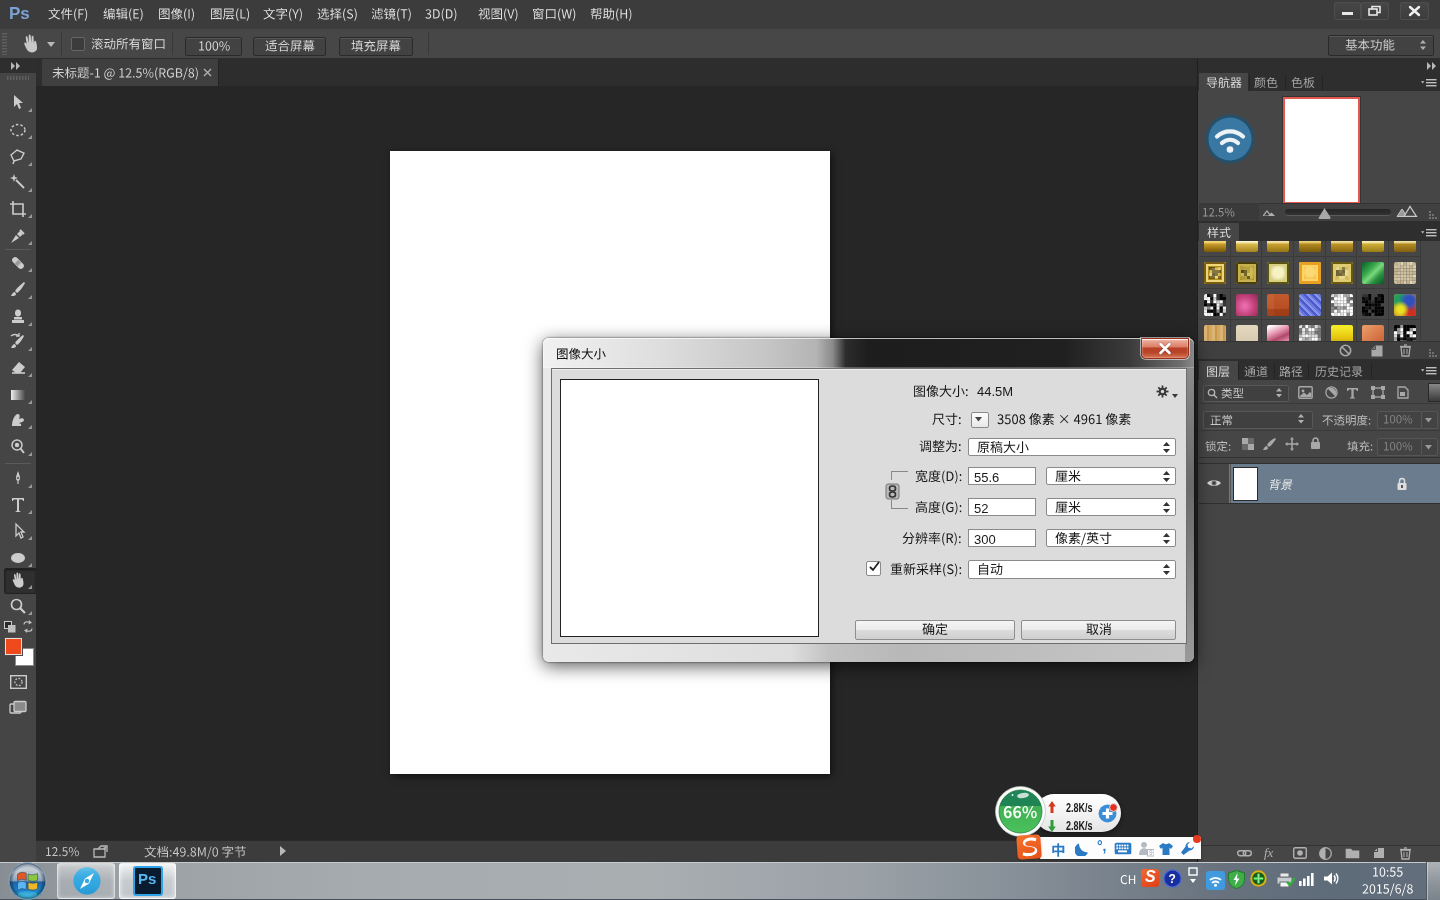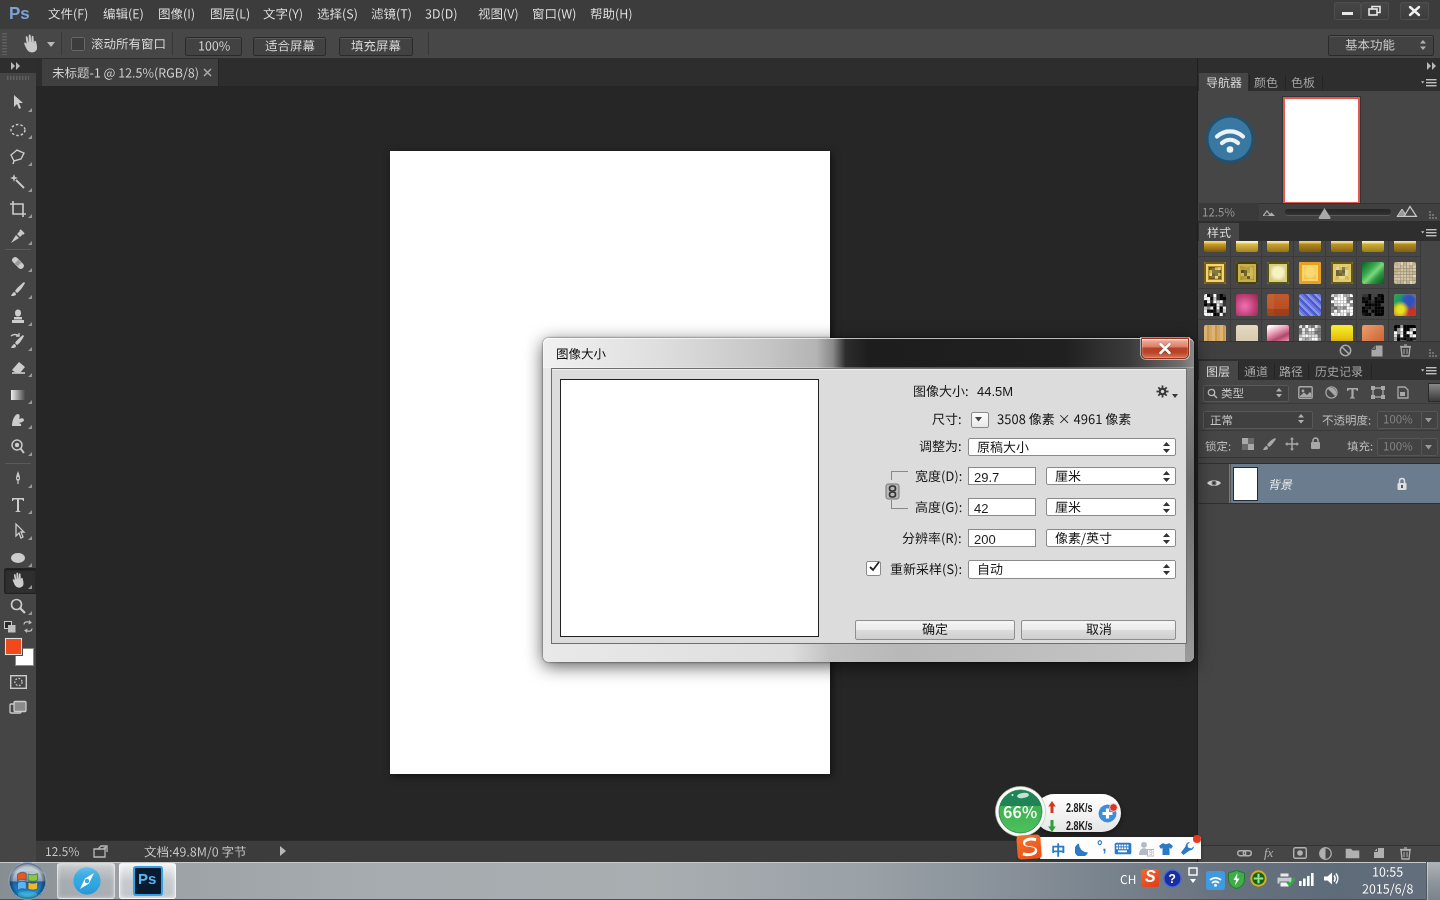--- a/index.html
+++ b/index.html
@@ -1103,45 +1103,45 @@
 <div class="abs" style="left:891px;top:500px;width:16px;height:8px;border-left:1.6px solid #888;border-bottom:1.6px solid #888;"></div>
 <svg class="abs" style="left:885px;top:483px" width="15" height="17" viewBox="0 0 15 17">
 <rect x="1" y="1" width="13" height="15" rx="2" fill="#b8b8b8" stroke="#777"></rect>
 <rect x="4.5" y="3" width="6" height="5" rx="2.5" fill="none" stroke="#333" stroke-width="1.6"></rect>
 <rect x="4.5" y="9" width="6" height="5" rx="2.5" fill="none" stroke="#333" stroke-width="1.6"></rect>
   </svg>
 <svg style="position:absolute;left:914.7px;top:468.0px" width="49.3" height="16.9" viewBox="0 -13.0 49.3 16.9">
     <path d="M6.8 -2.5V-0.4C6.8 0.6 7.1 0.9 8.5 0.9C8.8 0.9 10.6 0.9 10.9 0.9C12.1 0.9 12.4 0.4 12.5 -1.6C12.2 -1.6 11.8 -1.8 11.6 -1.9C11.5 -0.2 11.5 0 10.8 0C10.4 0 8.9 0 8.6 0C7.9 0 7.8 -0 7.8 -0.4V-2.5ZM5.7 -4.1V-3.1C5.7 -2 5.4 -0.6 0.5 0.4C0.8 0.6 1.1 1 1.2 1.2C6.2 0.1 6.8 -1.7 6.8 -3.1V-4.1ZM2.6 -5.4V-1.3H3.6V-4.6H9.3V-1.4H10.4V-5.4ZM5.6 -10.8C5.8 -10.5 6 -10.1 6.1 -9.8H1V-7.4H1.9V-8.9H11.1V-7.4H12V-9.8H7.3C7.1 -10.2 6.9 -10.7 6.6 -11ZM7.8 -8.4V-7.6H5.3V-8.5H4.3V-7.6H2.3V-6.8H4.3V-5.9H5.3V-6.8H7.8V-5.9H8.7V-6.8H10.8V-7.6H8.7V-8.4Z M18 -8.4V-7.2H15.9V-6.4H18V-4.3H23.1V-6.4H25.2V-7.2H23.1V-8.4H22.1V-7.2H19V-8.4ZM22.1 -6.4V-5.1H19V-6.4ZM22.8 -2.6C22.3 -2 21.5 -1.4 20.5 -1C19.6 -1.4 18.9 -2 18.3 -2.6ZM16.1 -3.4V-2.6H17.8L17.4 -2.5C17.9 -1.7 18.6 -1.1 19.5 -0.6C18.2 -0.2 16.9 0 15.5 0.1C15.6 0.4 15.8 0.7 15.9 1C17.5 0.8 19.1 0.5 20.5 -0.1C21.8 0.5 23.3 0.8 24.9 1C25.1 0.8 25.3 0.4 25.5 0.2C24.1 0.1 22.7 -0.2 21.6 -0.6C22.7 -1.2 23.7 -2 24.3 -3.2L23.7 -3.5L23.5 -3.4ZM19.1 -10.8C19.3 -10.4 19.5 -10 19.7 -9.6H14.6V-6.1C14.6 -4.1 14.5 -1.4 13.5 0.6C13.7 0.7 14.2 0.9 14.4 1C15.4 -1 15.6 -4 15.6 -6.1V-8.7H25.3V-9.6H20.8C20.6 -10 20.4 -10.6 20.1 -11Z M29.1 2.5 29.8 2.2C28.7 0.4 28.2 -1.8 28.2 -4C28.2 -6.2 28.7 -8.4 29.8 -10.3L29.1 -10.6C27.9 -8.7 27.2 -6.6 27.2 -4C27.2 -1.5 27.9 0.6 29.1 2.5Z M31.7 0H34.1C37 0 38.6 -1.8 38.6 -4.8C38.6 -7.8 37 -9.5 34.1 -9.5H31.7ZM32.9 -1V-8.6H34C36.2 -8.6 37.3 -7.2 37.3 -4.8C37.3 -2.4 36.2 -1 34 -1Z M40.6 2.5C41.8 0.6 42.5 -1.5 42.5 -4C42.5 -6.6 41.8 -8.7 40.6 -10.6L39.9 -10.3C41 -8.4 41.6 -6.2 41.6 -4C41.6 -1.8 41 0.4 39.9 2.2Z M45.5 -5.1C46 -5.1 46.4 -5.4 46.4 -6C46.4 -6.5 46 -6.9 45.5 -6.9C45.1 -6.9 44.7 -6.5 44.7 -6C44.7 -5.4 45.1 -5.1 45.5 -5.1ZM45.5 0.2C46 0.2 46.4 -0.2 46.4 -0.7C46.4 -1.3 46 -1.6 45.5 -1.6C45.1 -1.6 44.7 -1.3 44.7 -0.7C44.7 -0.2 45.1 0.2 45.5 0.2Z" fill="#1a1a1a"></path>
   </svg>
 <div class="abs" style="left:968px;top:467px;width:68px;height:18px;background:#fff;border:1px solid #8a8a8a;box-sizing:border-box;"></div>
-<div class="abs" style="left:974px;top:470px;font-size:13px;color:#1a1a1a;">29.7</div>
+<div class="abs" style="left:974px;top:470px;font-size:13px;color:#1a1a1a;">55.6</div>
 <div class="abs" style="left:1046px;top:467px;width:130px;height:18px;background:#fff;border:1px solid #8a8a8a;border-radius:2px;box-sizing:border-box;"></div>
 <svg class="abs" style="left:1162px;top:470.5px" width="9" height="11">
     <path d="M1 4L4.5 0L8 4Z M1 7L4.5 11L8 7Z" fill="#333"></path>
   </svg>
 <svg style="position:absolute;left:1055.0px;top:467.7px;" width="28.0" height="16.9" viewBox="0 -13.0 28.0 16.9">
     <path d="M1.7 -10.2V-6.3C1.7 -4.3 1.6 -1.6 0.5 0.4C0.7 0.5 1.1 0.7 1.3 0.9C2.5 -1.1 2.7 -4.2 2.7 -6.3V-9.3H12.3V-10.2ZM3.7 -8.3V-3.5H7.1V-3.5H7V-2.4H3.5V-1.6H7V-0.2H2.6V0.6H12.4V-0.2H8V-1.6H11.5V-2.4H8V-3.5H7.9V-3.5H11.4V-8.3ZM4.6 -5.6H7.1V-4.3H4.6ZM7.9 -5.6H10.4V-4.3H7.9ZM4.6 -7.6H7.1V-6.3H4.6ZM7.9 -7.6H10.4V-6.3H7.9Z M23.6 -10.3C23.1 -9.3 22.3 -7.9 21.7 -7L22.5 -6.6C23.2 -7.4 24 -8.7 24.6 -9.9ZM14.5 -9.8C15.2 -8.8 16 -7.5 16.3 -6.7L17.3 -7.1C16.9 -8 16.1 -9.2 15.4 -10.2ZM19 -10.9V-5.9H13.8V-4.9H18.2C17.1 -3.1 15.2 -1.3 13.5 -0.4C13.7 -0.2 14 0.2 14.2 0.4C15.9 -0.6 17.8 -2.5 19 -4.5V1H20V-4.5C21.2 -2.6 23.1 -0.7 24.8 0.3C25 0.1 25.3 -0.3 25.6 -0.5C23.9 -1.4 21.9 -3.2 20.8 -4.9H25.2V-5.9H20V-10.9Z" fill="#1a1a1a"></path>
   </svg>
 <svg style="position:absolute;left:914.6px;top:499.0px" width="49.4" height="16.9" viewBox="0 -13.0 49.4 16.9">
     <path d="M3.7 -7.3H9.3V-6.1H3.7ZM2.7 -8V-5.4H10.4V-8ZM5.7 -10.7 6.1 -9.6H0.8V-8.7H12.2V-9.6H7.2C7 -10 6.9 -10.5 6.7 -11ZM1.2 -4.6V1H2.2V-3.8H10.8V0C10.8 0.2 10.7 0.2 10.6 0.2C10.4 0.2 9.8 0.2 9.2 0.2C9.4 0.4 9.5 0.7 9.6 0.9C10.4 0.9 10.9 0.9 11.3 0.8C11.6 0.7 11.8 0.5 11.8 0V-4.6ZM3.7 -3.1V0.3H4.6V-0.4H9.2V-3.1ZM4.6 -2.3H8.3V-1.1H4.6Z M18 -8.4V-7.2H15.9V-6.4H18V-4.3H23.1V-6.4H25.2V-7.2H23.1V-8.4H22.1V-7.2H19V-8.4ZM22.1 -6.4V-5.1H19V-6.4ZM22.8 -2.6C22.3 -2 21.5 -1.4 20.5 -1C19.6 -1.4 18.9 -2 18.3 -2.6ZM16.1 -3.4V-2.6H17.8L17.4 -2.5C17.9 -1.7 18.6 -1.1 19.5 -0.6C18.2 -0.2 16.9 0 15.5 0.1C15.6 0.4 15.8 0.7 15.9 1C17.5 0.8 19.1 0.5 20.5 -0.1C21.8 0.5 23.3 0.8 24.9 1C25.1 0.8 25.3 0.4 25.5 0.2C24.1 0.1 22.7 -0.2 21.6 -0.6C22.7 -1.2 23.7 -2 24.3 -3.2L23.7 -3.5L23.5 -3.4ZM19.1 -10.8C19.3 -10.4 19.5 -10 19.7 -9.6H14.6V-6.1C14.6 -4.1 14.5 -1.4 13.5 0.6C13.7 0.7 14.2 0.9 14.4 1C15.4 -1 15.6 -4 15.6 -6.1V-8.7H25.3V-9.6H20.8C20.6 -10 20.4 -10.6 20.1 -11Z M29.1 2.5 29.8 2.2C28.7 0.4 28.2 -1.8 28.2 -4C28.2 -6.2 28.7 -8.4 29.8 -10.3L29.1 -10.6C27.9 -8.7 27.2 -6.6 27.2 -4C27.2 -1.5 27.9 0.6 29.1 2.5Z M35.5 0.2C36.7 0.2 37.8 -0.3 38.4 -0.9V-4.9H35.3V-3.9H37.3V-1.4C36.9 -1.1 36.2 -0.9 35.6 -0.9C33.5 -0.9 32.4 -2.4 32.4 -4.8C32.4 -7.2 33.6 -8.6 35.6 -8.6C36.5 -8.6 37.1 -8.2 37.6 -7.7L38.3 -8.5C37.7 -9.1 36.8 -9.7 35.5 -9.7C33 -9.7 31.1 -7.8 31.1 -4.8C31.1 -1.7 32.9 0.2 35.5 0.2Z M40.6 2.5C41.8 0.6 42.5 -1.5 42.5 -4C42.5 -6.6 41.8 -8.7 40.6 -10.6L39.9 -10.3C41 -8.4 41.6 -6.2 41.6 -4C41.6 -1.8 41 0.4 39.9 2.2Z M45.6 -5.1C46 -5.1 46.4 -5.4 46.4 -6C46.4 -6.5 46 -6.9 45.6 -6.9C45.1 -6.9 44.7 -6.5 44.7 -6C44.7 -5.4 45.1 -5.1 45.6 -5.1ZM45.6 0.2C46 0.2 46.4 -0.2 46.4 -0.7C46.4 -1.3 46 -1.6 45.6 -1.6C45.1 -1.6 44.7 -1.3 44.7 -0.7C44.7 -0.2 45.1 0.2 45.6 0.2Z" fill="#1a1a1a"></path>
   </svg>
 <div class="abs" style="left:968px;top:498px;width:68px;height:18px;background:#fff;border:1px solid #8a8a8a;box-sizing:border-box;"></div>
-<div class="abs" style="left:974px;top:501px;font-size:13px;color:#1a1a1a;">42</div>
+<div class="abs" style="left:974px;top:501px;font-size:13px;color:#1a1a1a;">52</div>
 <div class="abs" style="left:1046px;top:498px;width:130px;height:18px;background:#fff;border:1px solid #8a8a8a;border-radius:2px;box-sizing:border-box;"></div>
 <svg class="abs" style="left:1162px;top:501.5px" width="9" height="11">
     <path d="M1 4L4.5 0L8 4Z M1 7L4.5 11L8 7Z" fill="#333"></path>
   </svg>
 <svg style="position:absolute;left:1055.0px;top:498.7px;" width="28.0" height="16.9" viewBox="0 -13.0 28.0 16.9">
     <path d="M1.7 -10.2V-6.3C1.7 -4.3 1.6 -1.6 0.5 0.4C0.7 0.5 1.1 0.7 1.3 0.9C2.5 -1.1 2.7 -4.2 2.7 -6.3V-9.3H12.3V-10.2ZM3.7 -8.3V-3.5H7.1V-3.5H7V-2.4H3.5V-1.6H7V-0.2H2.6V0.6H12.4V-0.2H8V-1.6H11.5V-2.4H8V-3.5H7.9V-3.5H11.4V-8.3ZM4.6 -5.6H7.1V-4.3H4.6ZM7.9 -5.6H10.4V-4.3H7.9ZM4.6 -7.6H7.1V-6.3H4.6ZM7.9 -7.6H10.4V-6.3H7.9Z M23.6 -10.3C23.1 -9.3 22.3 -7.9 21.7 -7L22.5 -6.6C23.2 -7.4 24 -8.7 24.6 -9.9ZM14.5 -9.8C15.2 -8.8 16 -7.5 16.3 -6.7L17.3 -7.1C16.9 -8 16.1 -9.2 15.4 -10.2ZM19 -10.9V-5.9H13.8V-4.9H18.2C17.1 -3.1 15.2 -1.3 13.5 -0.4C13.7 -0.2 14 0.2 14.2 0.4C15.9 -0.6 17.8 -2.5 19 -4.5V1H20V-4.5C21.2 -2.6 23.1 -0.7 24.8 0.3C25 0.1 25.3 -0.3 25.6 -0.5C23.9 -1.4 21.9 -3.2 20.8 -4.9H25.2V-5.9H20V-10.9Z" fill="#1a1a1a"></path>
   </svg>
 <svg style="position:absolute;left:902.3px;top:530.0px" width="61.7" height="16.9" viewBox="0 -13.0 61.7 16.9">
     <path d="M8.7 -10.7 7.9 -10.3C8.8 -8.4 10.3 -6.3 11.7 -5.1C11.9 -5.4 12.2 -5.7 12.5 -5.9C11.1 -6.9 9.6 -8.9 8.7 -10.7ZM4.2 -10.7C3.5 -8.7 2.1 -6.9 0.6 -5.7C0.8 -5.6 1.2 -5.2 1.4 -5C1.8 -5.3 2.1 -5.6 2.4 -5.9V-5H4.9C4.6 -2.8 3.9 -0.8 0.8 0.2C1.1 0.5 1.3 0.8 1.4 1.1C4.8 -0.1 5.6 -2.5 6 -5H9.5C9.4 -1.8 9.2 -0.5 8.8 -0.2C8.7 -0.1 8.6 -0 8.3 -0C8 -0 7.2 -0 6.3 -0.1C6.5 0.2 6.6 0.6 6.7 0.9C7.5 0.9 8.3 0.9 8.7 0.9C9.2 0.9 9.5 0.8 9.7 0.4C10.2 -0.1 10.3 -1.5 10.5 -5.5C10.6 -5.7 10.6 -6 10.6 -6H2.5C3.6 -7.2 4.6 -8.7 5.3 -10.4Z M18.4 -8.3C18.4 -7 18.2 -5.3 17.9 -4.3L18.6 -4.1C19 -5.2 19.1 -6.9 19.1 -8.2ZM19.8 -10.8V-6C19.8 -3.6 19.6 -1.3 17.4 0.4C17.6 0.5 17.9 0.8 18 1C20.4 -0.8 20.6 -3.3 20.6 -6V-10.8ZM14.2 -8C14.4 -7.3 14.6 -6.4 14.6 -5.8L15.4 -6C15.3 -6.6 15.1 -7.5 14.9 -8.2ZM21.5 -8C21.8 -7.3 21.9 -6.4 22 -5.8L22.7 -6C22.7 -6.6 22.5 -7.5 22.2 -8.2ZM14.8 -10.6C15 -10.2 15.3 -9.6 15.4 -9.2H13.7V-8.4H17.8V-9.2H16.4C16.2 -9.7 15.9 -10.3 15.6 -10.8ZM13.7 -3.4V-2.6H15.3C15.2 -1.5 14.9 -0.4 13.7 0.4C13.9 0.6 14.2 0.9 14.3 1.1C15.7 0.1 16.1 -1.3 16.2 -2.6H17.8V-3.4H16.2V-4.9H17.9V-5.8H16.8C17 -6.4 17.3 -7.3 17.5 -8L16.7 -8.2C16.5 -7.5 16.3 -6.5 16 -5.8H13.6V-4.9H15.3V-3.4ZM22.3 -10.7C22.5 -10.2 22.8 -9.7 22.9 -9.2H21.1V-8.4H25.3V-9.2H23.9C23.7 -9.7 23.4 -10.4 23.1 -10.9ZM21.1 -3V-2.2H22.8V1H23.7V-2.2H25.3V-3H23.7V-4.9H25.5V-5.7H24.2C24.5 -6.4 24.8 -7.3 25 -8L24.2 -8.2C24 -7.5 23.7 -6.4 23.5 -5.7H20.9V-4.9H22.8V-3Z M36.8 -8.4C36.3 -7.8 35.5 -7.1 34.9 -6.7L35.6 -6.2C36.2 -6.6 37 -7.3 37.6 -7.9ZM26.7 -4.4 27.2 -3.6C28.1 -4 29.1 -4.6 30.1 -5.1L30 -5.9C28.8 -5.3 27.5 -4.7 26.7 -4.4ZM27.1 -7.8C27.8 -7.3 28.7 -6.7 29.1 -6.3L29.8 -6.9C29.3 -7.3 28.5 -7.9 27.8 -8.3ZM34.8 -5.3C35.7 -4.8 36.8 -4 37.4 -3.5L38.1 -4C37.5 -4.6 36.4 -5.3 35.5 -5.8ZM26.7 -2.6V-1.7H32V1H33V-1.7H38.4V-2.6H33V-3.7H32V-2.6ZM31.7 -10.8C31.9 -10.5 32.1 -10.1 32.3 -9.8H26.9V-8.9H31.7C31.3 -8.2 30.9 -7.7 30.7 -7.5C30.5 -7.3 30.3 -7.1 30.1 -7.1C30.2 -6.9 30.3 -6.5 30.4 -6.3C30.6 -6.4 30.9 -6.4 32.4 -6.5C31.7 -5.9 31.2 -5.4 30.9 -5.2C30.5 -4.8 30.1 -4.6 29.9 -4.5C30 -4.3 30.1 -3.9 30.1 -3.7C30.4 -3.8 30.9 -3.9 34.3 -4.2C34.4 -4 34.6 -3.7 34.6 -3.5L35.4 -3.9C35.1 -4.5 34.5 -5.4 33.9 -6.1L33.2 -5.8C33.4 -5.5 33.6 -5.2 33.8 -4.9L31.5 -4.7C32.6 -5.6 33.8 -6.8 34.8 -8L34 -8.4C33.8 -8.1 33.4 -7.7 33.1 -7.4L31.5 -7.3C31.9 -7.7 32.3 -8.3 32.7 -8.9H38.2V-9.8H33.4C33.2 -10.1 32.9 -10.6 32.6 -11Z M42.1 2.5 42.8 2.2C41.7 0.4 41.2 -1.8 41.2 -4C41.2 -6.2 41.7 -8.4 42.8 -10.3L42.1 -10.6C40.9 -8.7 40.2 -6.6 40.2 -4C40.2 -1.5 40.9 0.6 42.1 2.5Z M45.9 -5V-8.6H47.5C49 -8.6 49.8 -8.1 49.8 -6.9C49.8 -5.6 49 -5 47.5 -5ZM49.9 0H51.3L48.9 -4.2C50.2 -4.5 51 -5.4 51 -6.9C51 -8.8 49.6 -9.5 47.7 -9.5H44.7V0H45.9V-4H47.6Z M52.9 2.5C54.1 0.6 54.8 -1.5 54.8 -4C54.8 -6.6 54.1 -8.7 52.9 -10.6L52.2 -10.3C53.3 -8.4 53.9 -6.2 53.9 -4C53.9 -1.8 53.3 0.4 52.2 2.2Z M57.9 -5.1C58.3 -5.1 58.7 -5.4 58.7 -6C58.7 -6.5 58.3 -6.9 57.9 -6.9C57.4 -6.9 57 -6.5 57 -6C57 -5.4 57.4 -5.1 57.9 -5.1ZM57.9 0.2C58.3 0.2 58.7 -0.2 58.7 -0.7C58.7 -1.3 58.3 -1.6 57.9 -1.6C57.4 -1.6 57 -1.3 57 -0.7C57 -0.2 57.4 0.2 57.9 0.2Z" fill="#1a1a1a"></path>
   </svg>
 <div class="abs" style="left:968px;top:529px;width:68px;height:18px;background:#fff;border:1px solid #8a8a8a;box-sizing:border-box;"></div>
-<div class="abs" style="left:974px;top:532px;font-size:13px;color:#1a1a1a;">200</div>
+<div class="abs" style="left:974px;top:532px;font-size:13px;color:#1a1a1a;">300</div>
 <div class="abs" style="left:1046px;top:529px;width:130px;height:18px;background:#fff;border:1px solid #8a8a8a;border-radius:2px;box-sizing:border-box;"></div>
 <svg class="abs" style="left:1162px;top:532.5px" width="9" height="11">
     <path d="M1 4L4.5 0L8 4Z M1 7L4.5 11L8 7Z" fill="#333"></path>
   </svg>
 <svg style="position:absolute;left:1055.0px;top:529.7px;" width="59.1" height="16.9" viewBox="0 -13.0 59.1 16.9">
     <path d="M6.3 -9.2H8.7C8.4 -8.9 8.2 -8.5 7.9 -8.2H5.5C5.8 -8.5 6.1 -8.9 6.3 -9.2ZM6.3 -10.9C5.8 -9.8 4.8 -8.4 3.3 -7.4C3.5 -7.3 3.8 -7 4 -6.8C4.2 -7 4.4 -7.2 4.7 -7.4V-5.4H6.7C6 -4.8 5.1 -4.3 3.7 -3.8C3.9 -3.7 4.2 -3.4 4.3 -3.2C5.5 -3.6 6.3 -4.1 6.9 -4.5C7.1 -4.4 7.3 -4.2 7.5 -3.9C6.6 -3.1 5 -2.3 3.7 -2C3.9 -1.8 4.1 -1.5 4.3 -1.3C5.4 -1.7 6.9 -2.6 7.9 -3.4C8 -3.1 8.1 -2.9 8.2 -2.7C7.1 -1.6 5.2 -0.6 3.6 -0.1C3.8 0 4 0.4 4.2 0.6C5.6 0.1 7.2 -0.8 8.3 -1.8C8.5 -1 8.3 -0.3 8 -0C7.9 0.2 7.7 0.2 7.4 0.2C7.2 0.2 6.9 0.2 6.5 0.2C6.7 0.4 6.8 0.8 6.8 1C7.1 1 7.4 1 7.6 1C8 1 8.4 0.9 8.7 0.6C9.3 0.1 9.5 -1.4 9 -2.7L9.7 -3C10.1 -1.6 10.9 -0.4 12 0.3C12.1 0.1 12.4 -0.3 12.6 -0.4C11.6 -1 10.8 -2.1 10.4 -3.4C10.9 -3.6 11.4 -3.9 11.8 -4.2L11.2 -4.8C10.6 -4.4 9.6 -3.8 8.8 -3.4C8.5 -4 8.1 -4.6 7.5 -5L7.8 -5.4H11.7V-8.2H8.9C9.3 -8.6 9.7 -9.1 9.9 -9.6L9.4 -10L9.2 -10H6.8L7.3 -10.7ZM5.5 -7.4H7.8C7.8 -7 7.6 -6.6 7.3 -6.1H5.5ZM8.6 -7.4H10.8V-6.1H8.3C8.5 -6.6 8.6 -7 8.6 -7.4ZM3.4 -10.9C2.7 -8.9 1.6 -7 0.4 -5.7C0.6 -5.5 0.8 -5 0.9 -4.7C1.3 -5.1 1.7 -5.6 2.1 -6.1V1H3V-7.6C3.5 -8.6 4 -9.6 4.3 -10.6Z M21.3 -1.1C22.4 -0.6 23.8 0.3 24.4 0.8L25.2 0.2C24.5 -0.3 23.1 -1.1 22 -1.7ZM16.8 -1.7C16 -0.9 14.8 -0.3 13.6 0.2C13.8 0.4 14.2 0.7 14.4 0.9C15.5 0.4 16.8 -0.5 17.7 -1.3ZM15.5 -3.8C15.7 -3.9 16.1 -4 18.7 -4.1C17.5 -3.6 16.5 -3.2 16.1 -3.1C15.3 -2.8 14.7 -2.7 14.3 -2.6C14.4 -2.4 14.5 -1.9 14.5 -1.8C14.9 -1.9 15.4 -1.9 19.2 -2.1V-0.1C19.2 0.1 19.2 0.1 19 0.1C18.8 0.1 18.1 0.1 17.3 0.1C17.4 0.4 17.6 0.7 17.6 1C18.6 1 19.2 1 19.6 0.8C20.1 0.7 20.2 0.4 20.2 -0.1V-2.2L23.4 -2.4C23.8 -2.1 24.1 -1.8 24.3 -1.5L25 -2.1C24.5 -2.7 23.4 -3.5 22.5 -4.1L21.7 -3.6C22 -3.4 22.3 -3.2 22.6 -3L17.3 -2.8C19.1 -3.4 20.9 -4.1 22.6 -5L21.9 -5.7C21.5 -5.4 20.9 -5.1 20.4 -4.9L17.4 -4.7C18.1 -5 18.8 -5.4 19.4 -5.8L19.1 -6H25.4V-6.8H20V-7.6H24V-8.4H20V-9.2H24.7V-10H20V-10.9H19V-10H14.4V-9.2H19V-8.4H15.1V-7.6H19V-6.8H13.7V-6H18.3C17.4 -5.5 16.5 -5 16.2 -4.9C15.8 -4.8 15.5 -4.7 15.2 -4.7C15.3 -4.4 15.5 -4 15.5 -3.8Z M26.1 2.3H27L30.9 -10.3H30Z M37 -8.2V-6.7H33.2V-3.6H31.8V-2.7H36.7C36.2 -1.5 34.8 -0.5 31.6 0.2C31.8 0.5 32.1 0.9 32.2 1.1C35.6 0.2 37 -1 37.7 -2.4C38.7 -0.5 40.5 0.6 43.1 1.1C43.2 0.8 43.5 0.4 43.7 0.2C41.2 -0.2 39.4 -1.1 38.5 -2.7H43.4V-3.6H42.1V-6.7H38.1V-8.2ZM34.1 -3.6V-5.8H37V-4.6C37 -4.3 37 -3.9 37 -3.6ZM41.1 -3.6H38C38 -3.9 38.1 -4.2 38.1 -4.5V-5.8H41.1ZM39.4 -10.9V-9.7H35.7V-10.9H34.7V-9.7H32V-8.8H34.7V-7.5H35.7V-8.8H39.4V-7.5H40.4V-8.8H43.2V-9.7H40.4V-10.9Z M46.3 -5.4C47.2 -4.4 48.2 -3 48.6 -2.1L49.5 -2.6C49.1 -3.6 48 -4.9 47.1 -5.9ZM52.3 -10.9V-8.2H44.8V-7.2H52.3V-0.4C52.3 -0.1 52.2 -0 51.9 0C51.6 0 50.4 0 49.2 -0C49.4 0.3 49.6 0.8 49.7 1.1C51.1 1.1 52.1 1 52.6 0.9C53.2 0.7 53.4 0.4 53.4 -0.4V-7.2H56.4V-8.2H53.4V-10.9Z" fill="#1a1a1a"></path>
   </svg>
 <div class="abs" style="left:866px;top:561px;width:13px;height:13px;background:#fff;border:1px solid #8a8a8a;border-radius:2px;"></div>
 <svg class="abs" style="left:868px;top:560px" width="13" height="13">
     <path d="M2 7L5 10L11 2" fill="none" stroke="#222" stroke-width="1.8"></path>

